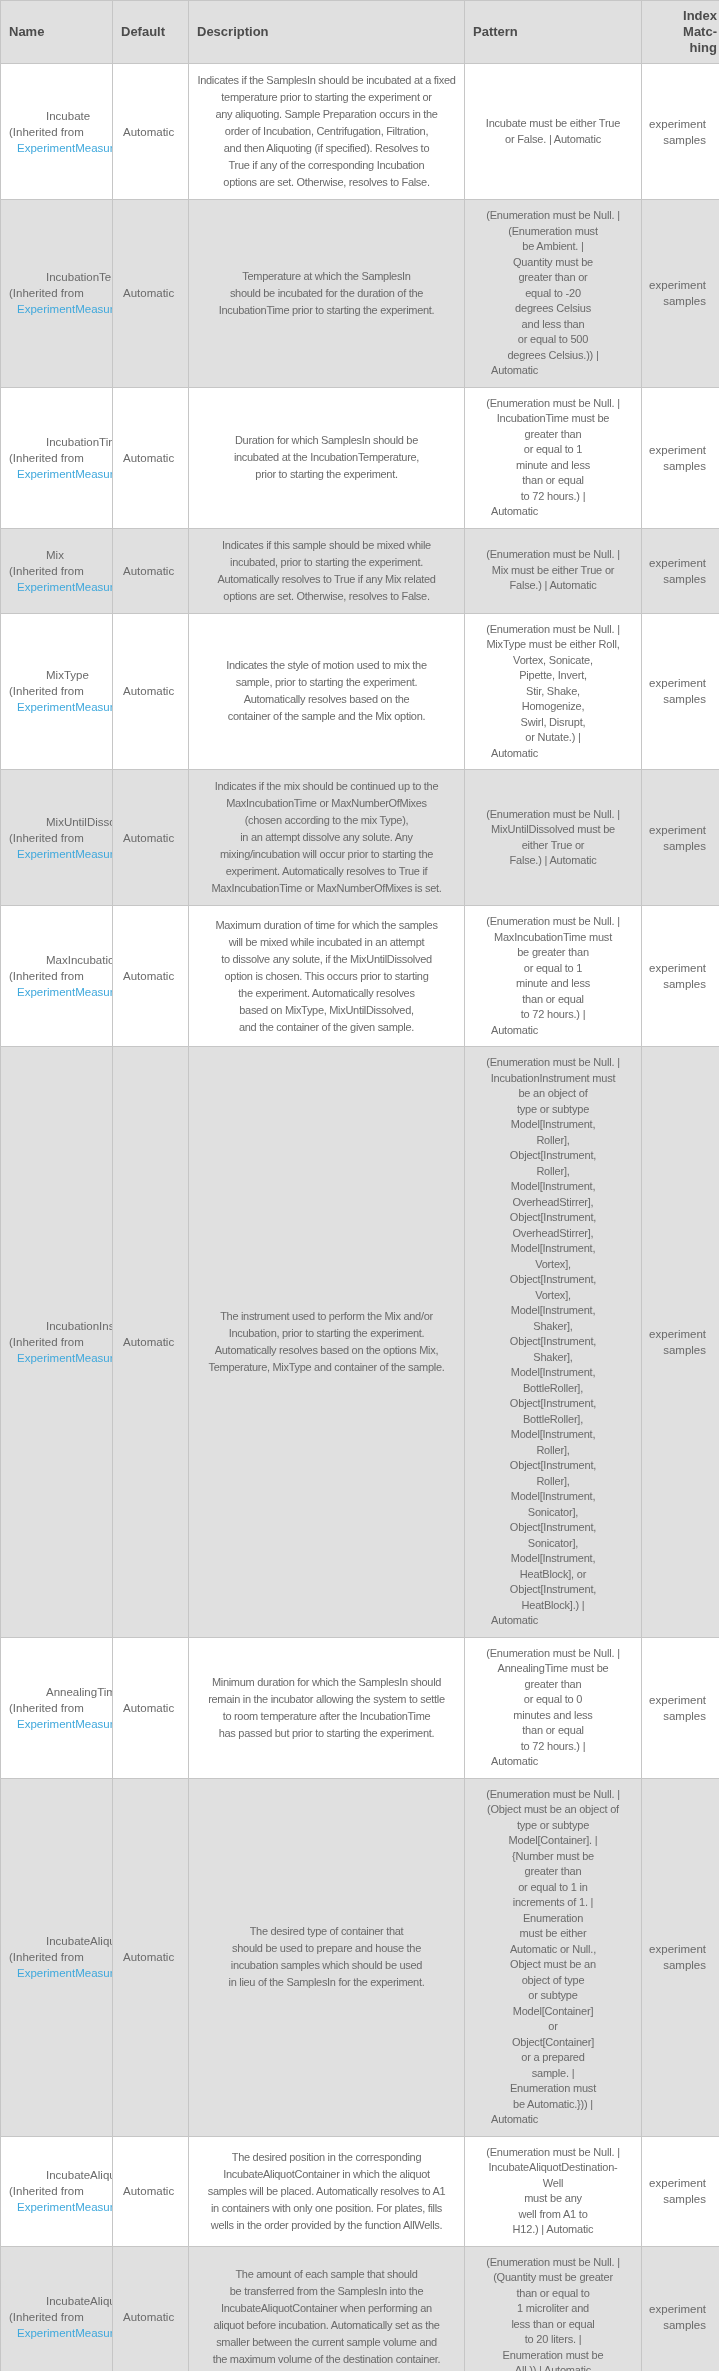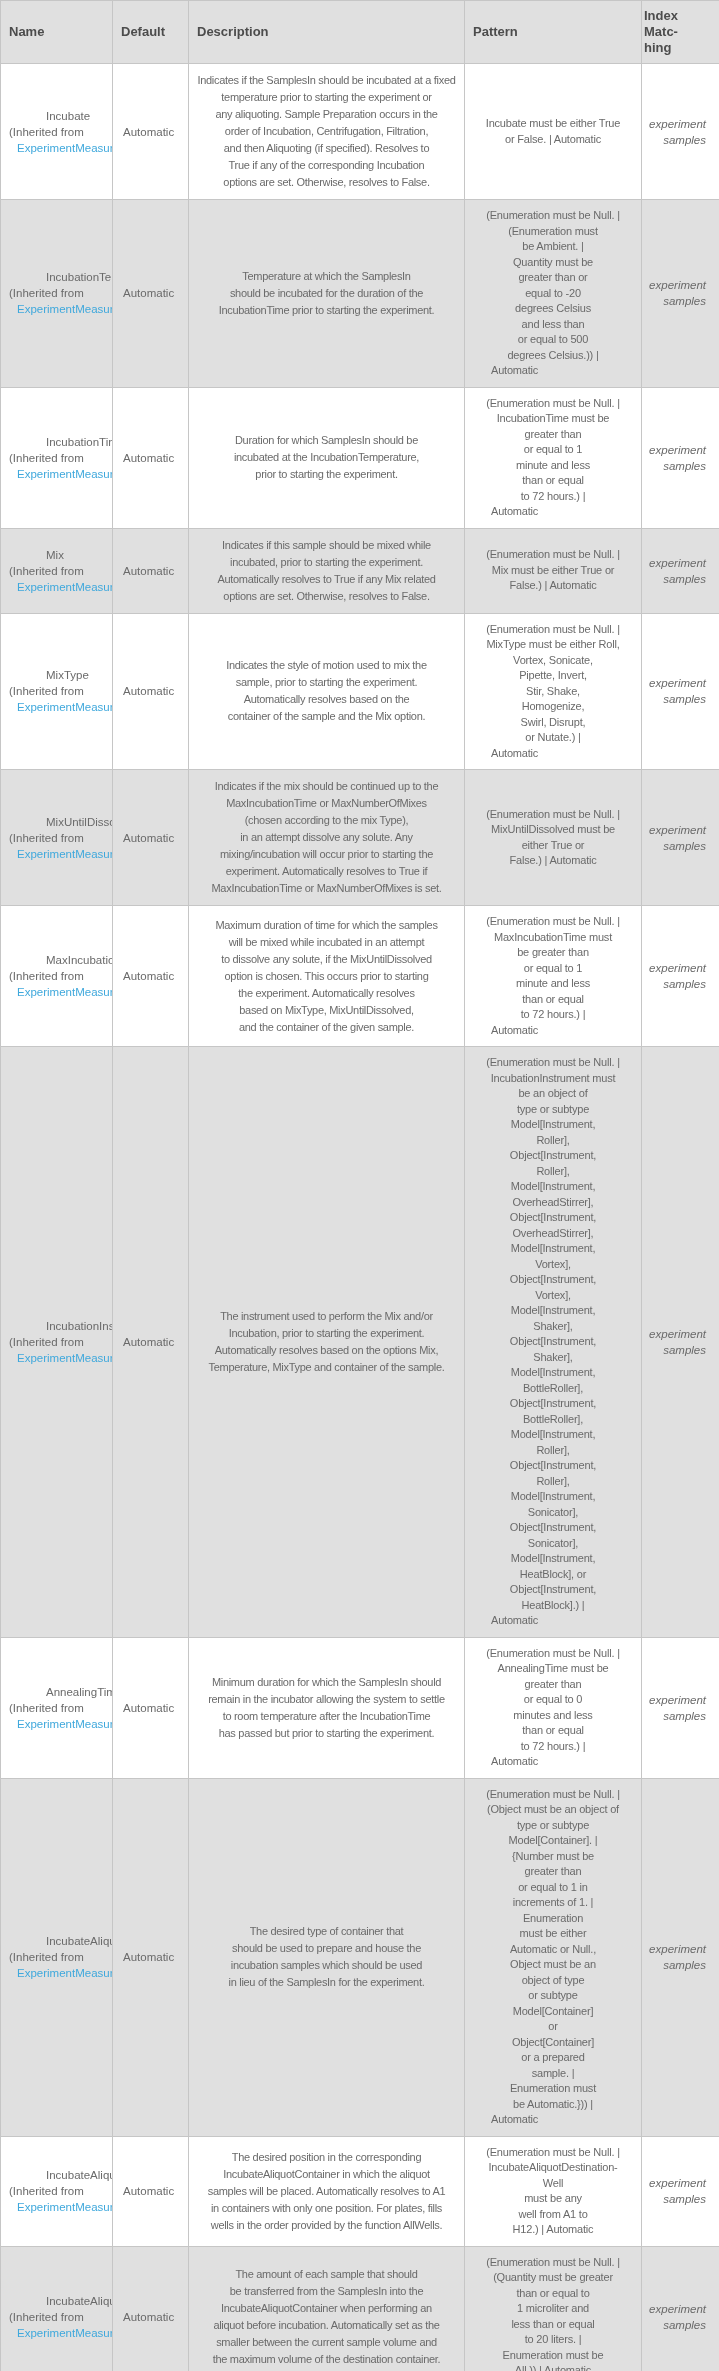--- a/index.html
+++ b/index.html
@@ -19,21 +19,21 @@
   thead th {
     background: #e0e0e0;
     color: #4c4c4c;
     font-weight: bold;
     font-size: 13px;
     line-height: 16px;
     text-align: left;
     padding: 7px 6px 7px 8px;
     border-bottom: 1px solid #ababab;
   }
-  th.idx-head { text-align: left; white-space: pre-line; padding-left: 2px; padding-right: 2px; }
+  th.idx-head { text-align: right; white-space: pre-line; padding-left: 2px; padding-right: 2px; }
 
   tbody tr { background: #ffffff; }
   tbody tr:nth-child(even) { background: #e0e0e0; }
 
   td.name-cell {
     color: #6a6a6a;
     font-size: 11.5px;
     line-height: 16px;
     padding: 8px 0 8px 5px;
   }
@@ -67,21 +67,20 @@
   .pattern-tail { text-align: left; padding-left: 14px; }
   .pattern-tail:empty { display: none; }
 
   td.index-cell {
     color: #6a6a6a;
     font-size: 11.5px;
     line-height: 16px;
     text-align: right;
     white-space: pre-line;
     padding-right: 13px;
-    font-style: italic;
   }
 </style>
 </head>
 <body>
 
 <table class="options">
   <colgroup>
     <col style="width:112px">
       <col style="width:76px">
       <col style="width:276px">

